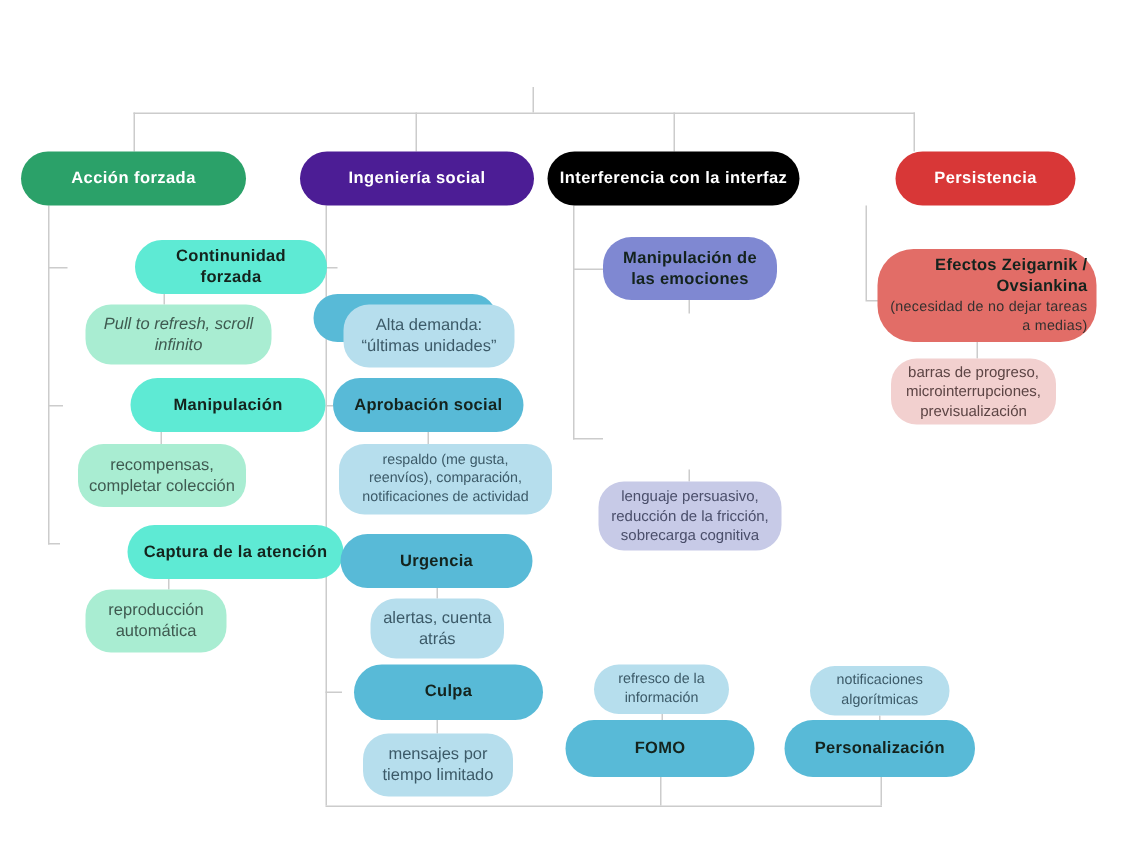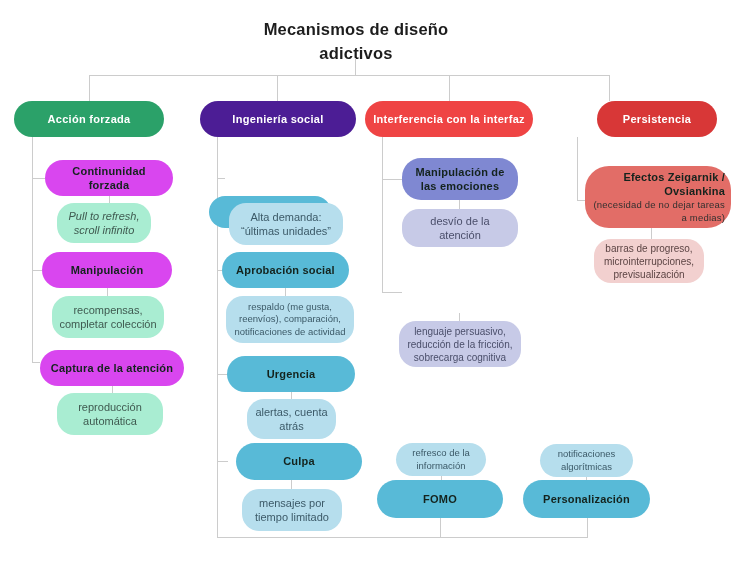--- a/index.html
+++ b/index.html
@@ -16,36 +16,35 @@
     text-align:center;box-sizing:border-box;border-radius:19px;line-height:1.3;
   }
   .header{color:#ffffff;font-weight:700;font-size:11px;letter-spacing:.3px;}
   .child{font-weight:700;font-size:11px;color:#14231d;letter-spacing:.2px;padding:2px 6px;}
   .sub{font-size:11px;color:#475257;padding:4px 7px;border-radius:17px;}
   .sub.small{font-size:9.5px;}
   .sub.mid{font-size:10px;}
   .italic{font-style:italic;}
   .sublabel{font-weight:400;font-size:9.5px;color:#33302f;line-height:1.3;margin-top:1px;}
   
-  .g1{background:#2ba169;} .g2{background:#d946ef;} .g3{background:#a9edd2;}
+  .g1{background:#2ba169;} .g2{background:#5eead4;margin-left:45px;} .g3{background:#a9edd2;}
   .g3.sub{color:#3f5a50;}
   .t1{background:#4c1d95;} .t2{background:#58bad7;} .t3{background:#b6deed;}
   .t3.sub{color:#3c5a68;}
-  .p1{background:#ef4444;} .p2{background:#7f88d2;} .p3{background:#c7cae7;}
+  .p1{background:#000000;} .p2{background:#7f88d2;} .p3{background:#c7cae7;}
   .p3.sub{color:#4a4e6a;}
   .r1{background:#d83737;} .r2{background:#e26d67;} .r3{background:#f2d0cf;}
   .r3.sub{color:#5c4444;}
   .line{position:absolute;background:#cccccc;}
 </style>
 </head>
 <body>
 
 <div id="canvas">
 
-  <div class="title">Mecanismos de diseño adictivos</div>
 
   <div class="line" style="left:355px;top:58px;width:1px;height:17px;"></div>
   <div class="line" style="left:89px;top:75px;width:521px;height:1px;"></div>
   <div class="line" style="left:89px;top:75px;width:1px;height:26px;"></div>
   <div class="line" style="left:277px;top:75px;width:1px;height:26px;"></div>
   <div class="line" style="left:449px;top:75px;width:1px;height:26px;"></div>
   <div class="line" style="left:609px;top:75px;width:1px;height:26px;"></div>
 
   <div class="line" style="left:32px;top:137px;width:1px;height:226px;"></div>
   <div class="line" style="left:32px;top:178px;width:13px;height:1px;"></div>
@@ -79,48 +78,47 @@
   <div class="line" style="left:577px;top:137px;width:1px;height:63px;"></div>
   <div class="line" style="left:577px;top:200px;width:9px;height:1px;"></div>
   <div class="line" style="left:651px;top:228px;width:1px;height:11px;"></div>
 
   <div class="node header g1" style="left:14px;top:101px;width:150px;height:36px;">Acción forzada</div>
   <div class="node header t1" style="left:200px;top:101px;width:156px;height:36px;">Ingeniería social</div>
   <div class="node header p1" style="left:365px;top:101px;width:168px;height:36px;">Interferencia con la interfaz</div>
   <div class="node header r1" style="left:597px;top:101px;width:120px;height:36px;">Persistencia</div>
 
   <div class="node child g2" style="left:45px;top:160px;width:128px;height:36px;">Continunidad forzada</div>
-  <div class="node sub g3 italic" style="left:57px;top:203px;width:94px;height:40px;">Pull to refresh, scroll infinito</div>
+  <div class="node sub g3 italic" style="left:57px;top:203px;width:124px;height:40px;">Pull to refresh, scroll infinito</div>
 
   <div class="node child g2" style="left:42px;top:252px;width:130px;height:36px;">Manipulación</div>
   <div class="node sub g3" style="left:52px;top:296px;width:112px;height:42px;">recompensas, completar colección</div>
 
   <div class="node child g2" style="left:40px;top:350px;width:144px;height:36px;">Captura de la atención</div>
-  <div class="node sub g3" style="left:57px;top:393px;width:106px;height:42px;">reproducción automática</div>
+  <div class="node sub g3" style="left:57px;top:393px;width:94px;height:42px;">reproducción automática</div>
 
   <div class="node child t2" style="left:209px;top:160px;width:122px;height:32px;margin-top:36px;">Escasez</div>
   <div class="node sub t3" style="left:229px;top:203px;width:114px;height:42px;">Alta demanda: “últimas unidades”</div>
 
   <div class="node child t2" style="left:222px;top:252px;width:127px;height:36px;">Aprobación social</div>
-  <div class="node sub small t3" style="left:226px;top:296px;width:128px;height:47px;">respaldo (me gusta, reenvíos), comparación, notificaciones de actividad</div>
+  <div class="node sub small t3" style="left:226px;top:296px;width:142px;height:47px;">respaldo (me gusta, reenvíos), comparación, notificaciones de actividad</div>
 
   <div class="node child t2" style="left:227px;top:356px;width:128px;height:36px;">Urgencia</div>
   <div class="node sub t3" style="left:247px;top:399px;width:89px;height:40px;">alertas, cuenta atrás</div>
 
   <div class="node child t2" style="left:236px;top:443px;width:126px;height:37px;">Culpa</div>
   <div class="node sub t3" style="left:242px;top:489px;width:100px;height:42px;">mensajes por tiempo limitado</div>
 
   <div class="node sub small t3" style="left:396px;top:443px;width:90px;height:33px;">refresco de la información</div>
   <div class="node child t2" style="left:377px;top:480px;width:126px;height:38px;">FOMO</div>
 
   <div class="node sub small t3" style="left:540px;top:444px;width:93px;height:33px;">notificaciones algorítmicas</div>
   <div class="node child t2" style="left:523px;top:480px;width:127px;height:38px;">Personalización</div>
 
   <div class="node child p2" style="left:402px;top:158px;width:116px;height:42px;">Manipulación de las emociones</div>
-  <div class="node sub p3" style="left:402px;top:209px;width:116px;height:38px;">desvío de la atención</div>
 
   <div class="node sub mid p3" style="left:399px;top:321px;width:122px;height:46px;">lenguaje persuasivo, reducción de la fricción, sobrecarga cognitiva</div>
 
   <div class="node child r2" style="left:585px;top:166px;width:146px;height:62px;border-radius:24px;text-align:right;">
     <div>Efectos Zeigarnik / Ovsiankina</div>
     <div class="sublabel">(necesidad de no dejar tareas a medias)</div>
   </div>
   <div class="node sub mid r3" style="left:594px;top:239px;width:110px;height:44px;">barras de progreso, microinterrupciones, previsualización</div>
 
 </div>

